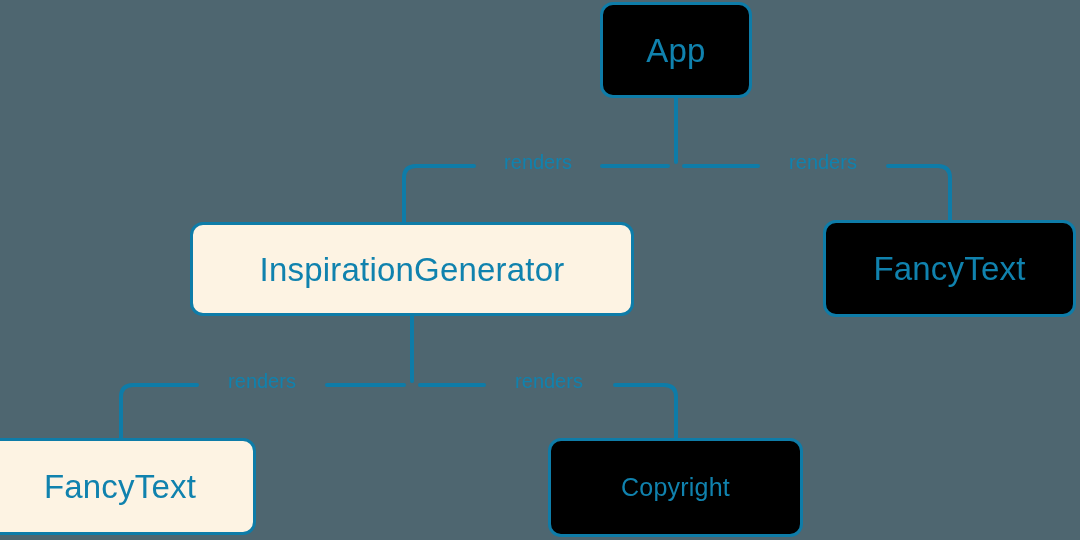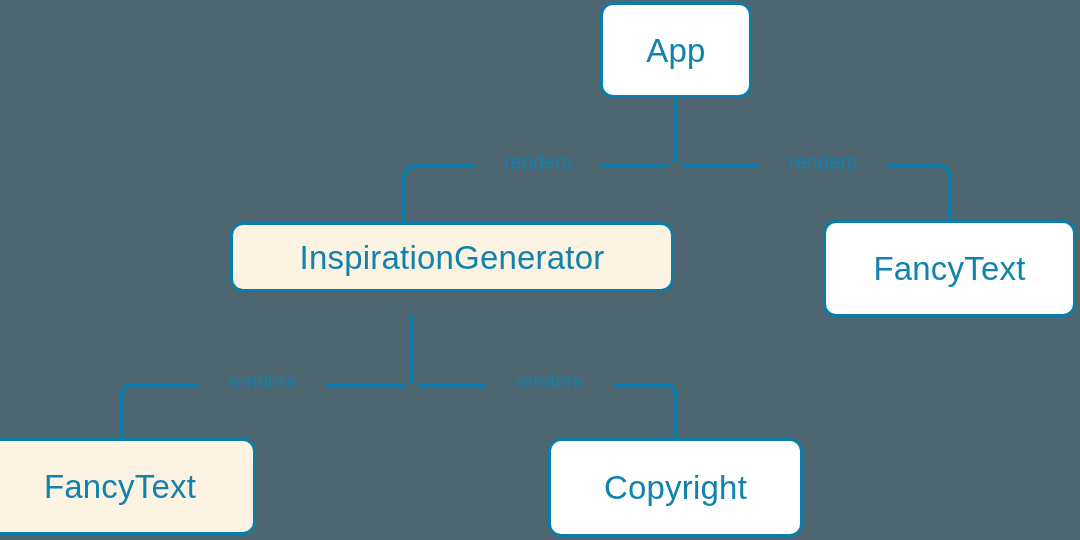--- a/index.html
+++ b/index.html
@@ -31,49 +31,48 @@
     box-sizing: border-box;
     display: flex;
     align-items: center;
     justify-content: center;
     border: 3px solid #0e7ca8;
     border-radius: 13px;
     color: #1082ae;
     letter-spacing: 0.2px;
     white-space: nowrap;
   }
-  .node.fill-white { background: #ffffff; }
+  .node.fill-white { background: #000000; }
   .node.fill-cream { background: #fdf3e3; }
 
   .node-label {
     display: block;
     line-height: 1;
   }
 
   
   #node-app {
     left: 600px; top: 2px; width: 152px; height: 96px;
     font-size: 33px;
   }
   #node-inspiration {
-    left: 190px; top: 222px; width: 444px; height: 70px;
+    left: 190px; top: 222px; width: 444px; height: 94px;
     font-size: 33px;
-    margin-left: 40px;
   }
   #node-fancytext-right {
     left: 823px; top: 220px; width: 253px; height: 97px;
     font-size: 33px;
   }
   #node-fancytext-left {
     left: -16px; top: 438px; width: 272px; height: 97px;
     font-size: 33px;
   }
   #node-copyright {
     left: 548px; top: 438px; width: 255px; height: 99px;
-    font-size: 33px;
+    font-size: 25px;
   }
 
   .edge-label {
     position: absolute;
     color: #1082ae;
     font-size: 20px;
     line-height: 1;
     white-space: nowrap;
     transform: translate(-50%, -50%);
   }

